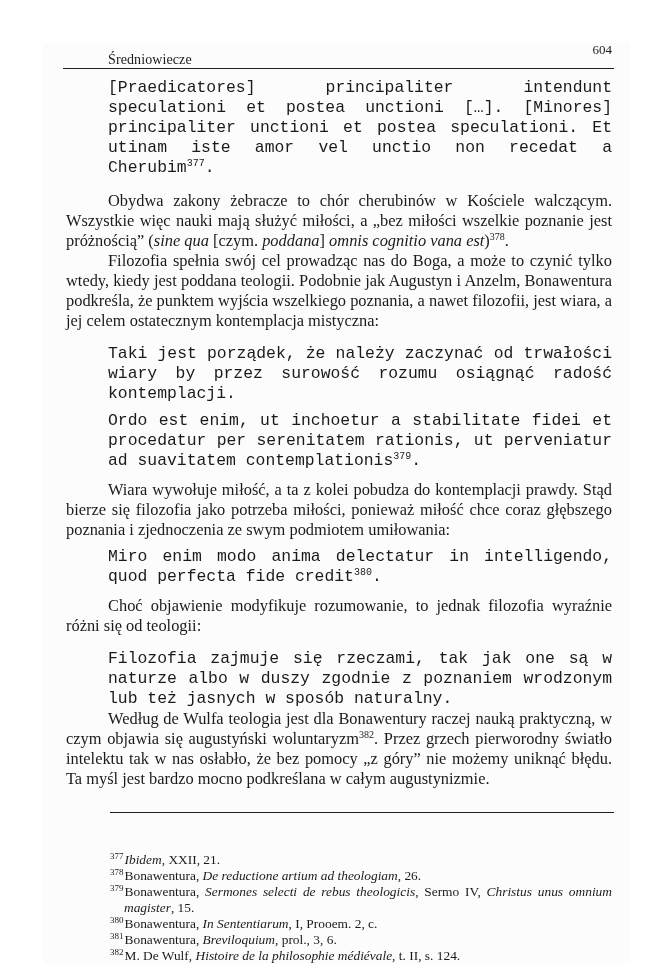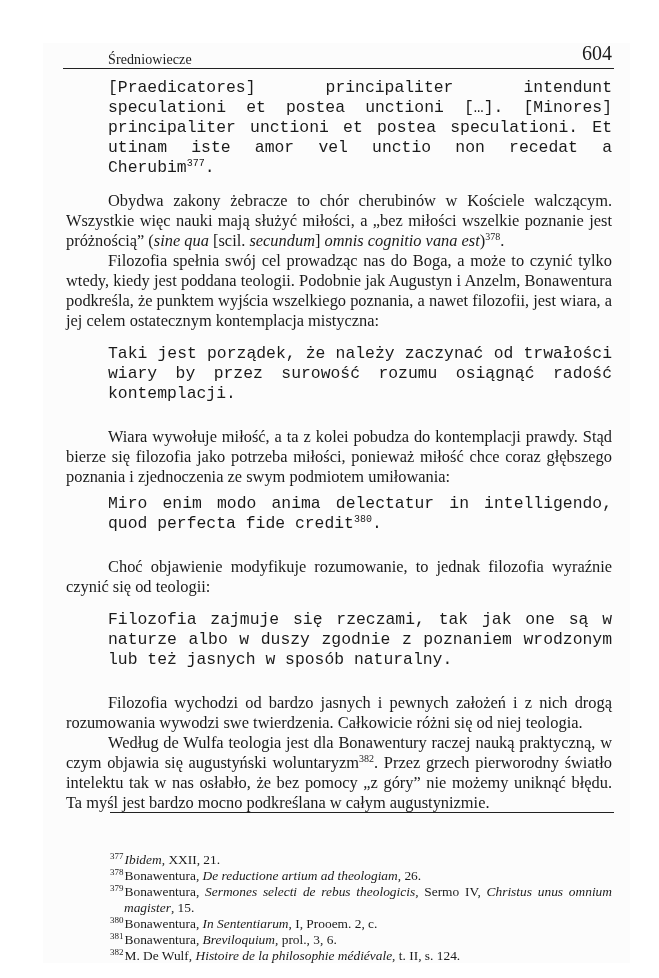--- a/index.html
+++ b/index.html
@@ -9,35 +9,35 @@
   }
   .page {
     position: absolute; left: 43px; top: 43px; width: 587px; height: 920px;
     background: #fcfcfc;
   }
   .running-head {
     position: absolute; left: 108px; top: 44px; width: 504px; height: 18px;
     font-size: 14px;
   }
   .running-head .title { position: absolute; left: 0; top: 8px; letter-spacing: 0.1px; }
-  .running-head .pageno { position: absolute; right: 0; top: -2px; font-size: 20px; }
+  .running-head .pageno { position: absolute; right: 0; top: -2px; font-size: 13px; }
   .head-rule {
     position: absolute; left: 63px; top: 68px; width: 551px; height: 0;
     border-top: 1.4px solid #222;
   }
   .body {
     position: absolute; left: 66px; top: 78px; width: 546px;
     font-size: 16.4px; line-height: 20px; text-align: justify;
     hyphens: manual;
   }
   .p { margin: 0; text-indent: 42px; }
   .q { margin: 0 0 0 42px; text-indent: 0; font-family: Liberation Mono, monospace; }
   .gap-q { margin-top: 13px; }
   .gap-q2 { margin-top: 7px; }
-  .gap-p { margin-top: 23px; }
+  .gap-p { margin-top: 9px; }
   sup { font-size: 10px; line-height: 0; vertical-align: 6px; }
   .it { font-style: italic; }
   .fn-rule {
     position: absolute; left: 110px; top: 812px; width: 504px; height: 0;
     border-top: 1.4px solid #222;
   }
   .footnotes {
     position: absolute; left: 110px; top: 852px; width: 502px;
     font-size: 13.4px; line-height: 16px; text-align: justify;
   }
@@ -51,38 +51,38 @@
 
 <div class="running-head">
   <span class="title">Średniowiecze</span>
   <span class="pageno">604</span>
 </div>
 <div class="head-rule"></div>
 
 <div class="body">
   <p class="q"><span>[Praedicatores] principaliter intendunt speculationi et postea unctioni […]. [Minores] principaliter unctioni et postea speculationi. Et utinam iste amor vel unctio non recedat a Cherubim</span><sup>377</sup><span>.</span></p>
 
-  <p class="p gap-q"><span>Obydwa zakony żebracze to chór cherubinów w Kościele walczącym. Wszystkie więc nauki mają służyć miłości, a „bez miłości wszelkie poznanie jest próżnością” (</span><span class="it">sine qua</span><span> [scil. </span><span class="it">secundum</span><span>] </span><span class="it">omnis cognitio vana est</span><span>)</span><sup>378</sup><span>.</span></p>
+  <p class="p gap-q"><span>Obydwa zakony żebracze to chór cherubinów w Kościele walczącym. Wszystkie więc nauki mają służyć miłości, a „bez miłości wszelkie poznanie jest próżnością” (</span><span class="it">sine qua</span><span> [czym. </span><span class="it">poddana</span><span>] </span><span class="it">omnis cognitio vana est</span><span>)</span><sup>378</sup><span>.</span></p>
 
   <p class="p">Filozofia spełnia swój cel prowadząc nas do Boga, a może to czynić tylko wtedy, kiedy jest poddana teologii. Podobnie jak Augustyn i Anzelm, Bonawentura podkreśla, że punktem wyjścia wszelkiego poznania, a nawet filozofii, jest wiara, a jej celem ostatecznym kontemplacja mistyczna:</p>
 
   <p class="q gap-q">Taki jest porządek, że należy zaczynać od trwałości wiary by przez surowość rozumu osiągnąć radość kontemplacji.</p>
 
+  <p class="q gap-q2"><span>Ordo est enim, ut inchoetur a stabilitate fidei et procedatur per serenitatem rationis, ut perveniatur ad suavitatem contemplationis</span><sup>379</sup><span>.</span></p>
 
   <p class="p gap-p">Wiara wywołuje miłość, a ta z kolei pobudza do kontemplacji prawdy. Stąd bierze się filozofia jako potrzeba miłości, ponieważ miłość chce coraz głębszego poznania i zjednoczenia ze swym podmiotem umiłowania:</p>
 
 
   <p class="q gap-q2"><span>Miro enim modo anima delectatur in intelligendo, quod perfecta fide credit</span><sup>380</sup><span>.</span></p>
 
-  <p class="p gap-p">Choć objawienie modyfikuje rozumowanie, to jednak filozofia wyraźnie czynić się od teologii:</p>
+  <p class="p gap-p">Choć objawienie modyfikuje rozumowanie, to jednak filozofia wyraźnie różni się od teologii:</p>
 
   <p class="q gap-q">Filozofia zajmuje się rzeczami, tak jak one są w naturze albo w duszy zgodnie z poznaniem wrodzonym lub też jasnych w sposób naturalny.</p>
 
 
-  <p class="p gap-p">Filozofia wychodzi od bardzo jasnych i pewnych założeń i z nich drogą rozumowania wywodzi swe twierdzenia. Całkowicie różni się od niej teologia.</p>
 
   <p class="p"><span>Według de Wulfa teologia jest dla Bonawentury raczej nauką praktyczną, w czym objawia się augustyński woluntaryzm</span><sup>382</sup><span>. Przez grzech pierworodny światło intelektu tak w nas osłabło, że bez pomocy „z góry” nie możemy uniknąć błędu. Ta myśl jest bardzo mocno podkreślana w całym augustynizmie.</span></p>
 </div>
 
 <div class="fn-rule"></div>
 
 <div class="footnotes">
   <p class="fn"><sup>377</sup><span class="it">Ibidem</span><span>, XXII, 21.</span></p>
   <p class="fn"><sup>378</sup><span>Bonawentura, </span><span class="it">De reductione artium ad theologiam</span><span>, 26.</span></p>
   <p class="fn"><sup>379</sup><span>Bonawentura, </span><span class="it">Sermones selecti de rebus theologicis</span><span>, Sermo IV, </span><span class="it">Christus unus omnium magister</span><span>, 15.</span></p>

